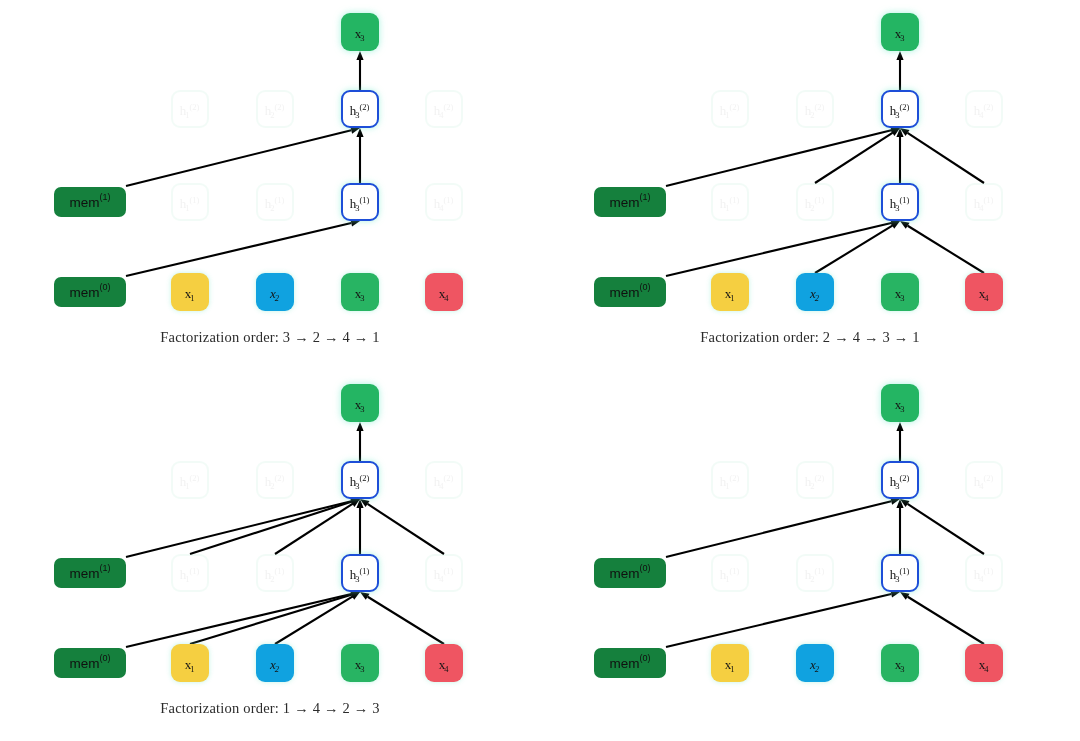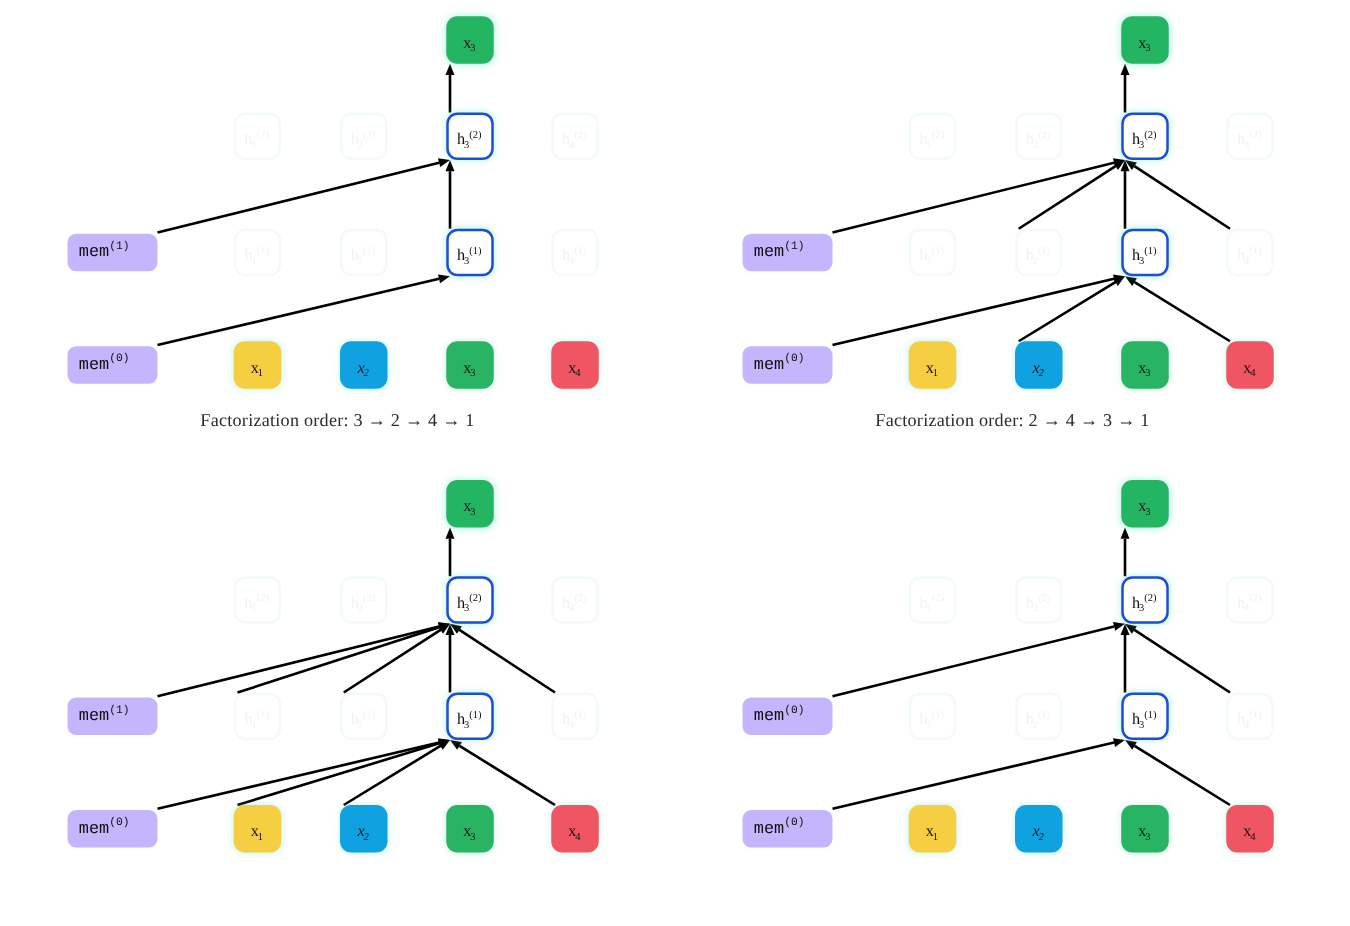--- a/index.html
+++ b/index.html
@@ -28,21 +28,20 @@
   .node{
     position:absolute;
     width:38px;height:38px;
     border-radius:9px;
     display:flex;align-items:center;justify-content:center;
     font-family:"Liberation Serif", serif;
     font-size:13px;
     color:#141414;
     box-sizing:border-box;
     line-height:1;
-    margin-left:16px;
   }
   .node .lbl{
     display:inline-block;
     transform:translateY(1px);
     white-space:nowrap;
   }
   .node sub{font-size:8.5px;vertical-align:baseline;position:relative;top:3px;left:-1px;}
   .node sup{font-size:8.5px;vertical-align:baseline;position:relative;top:-5px;left:-1px;}
 
   .x-node{ box-shadow:0 0 5px rgba(120,230,200,.45); }
@@ -62,23 +61,23 @@
     border:2px solid #2ec27e;
     opacity:0.055;
     box-shadow:none;
   }
 
   .mem{
     position:absolute;
     height:30px;
     padding:0 9px;
     border-radius:7px;
-    background:#c4b5fd;
-    display:flex;align-items:center;justify-content:flex-start;
-    font-family:Liberation Mono, monospace;
+    background:#15803d;
+    display:flex;align-items:center;justify-content:center;
+    font-family:Liberation Sans, sans-serif;
     font-size:13.5px;
     color:#101010;
     box-sizing:border-box;
     white-space:nowrap;
   }
   .mem sup{font-size:9px;position:relative;top:-5px;}
 
   .caption{
     position:absolute;
     left:0;width:540px;
@@ -311,20 +310,21 @@
       </div>
       <div class="node h-node" style="left: 341px; top: 183px;">
         <span class="lbl">h<sub>3</sub><sup>(1)</sup></span>
       </div>
       <div class="node h-node" style="left: 341px; top: 90px;">
         <span class="lbl">h<sub>3</sub><sup>(2)</sup></span>
       </div>
       <div class="node out-green" style="left: 341px; top: 13px;">
         <span class="lbl">x<sub>3</sub></span>
       </div>
+      <div class="caption" style="top: 329px;">Factorization order:  1 → 4 → 2 → 3</div>
     </div>
     <div class="panel p3">
       <svg class="edges" width="540" height="370">
         <g>
           <line x1="126" y1="276" x2="351.2387547011719" y2="223.05926705741686" stroke="#000" stroke-width="2.1"></line>
           <polygon points="360,221 352.06246152413866,226.5637651769481 350.41504787820514,219.55476893788563" fill="#000"></polygon>
         </g>
         <g>
           <line x1="444" y1="273" x2="367.6523863201908" y2="225.73719153154667" stroke="#000" stroke-width="2.1"></line>
           <polygon points="360,221 369.5472629328094,222.67623700347036 365.7575097075721,228.79814605962298" fill="#000"></polygon>

